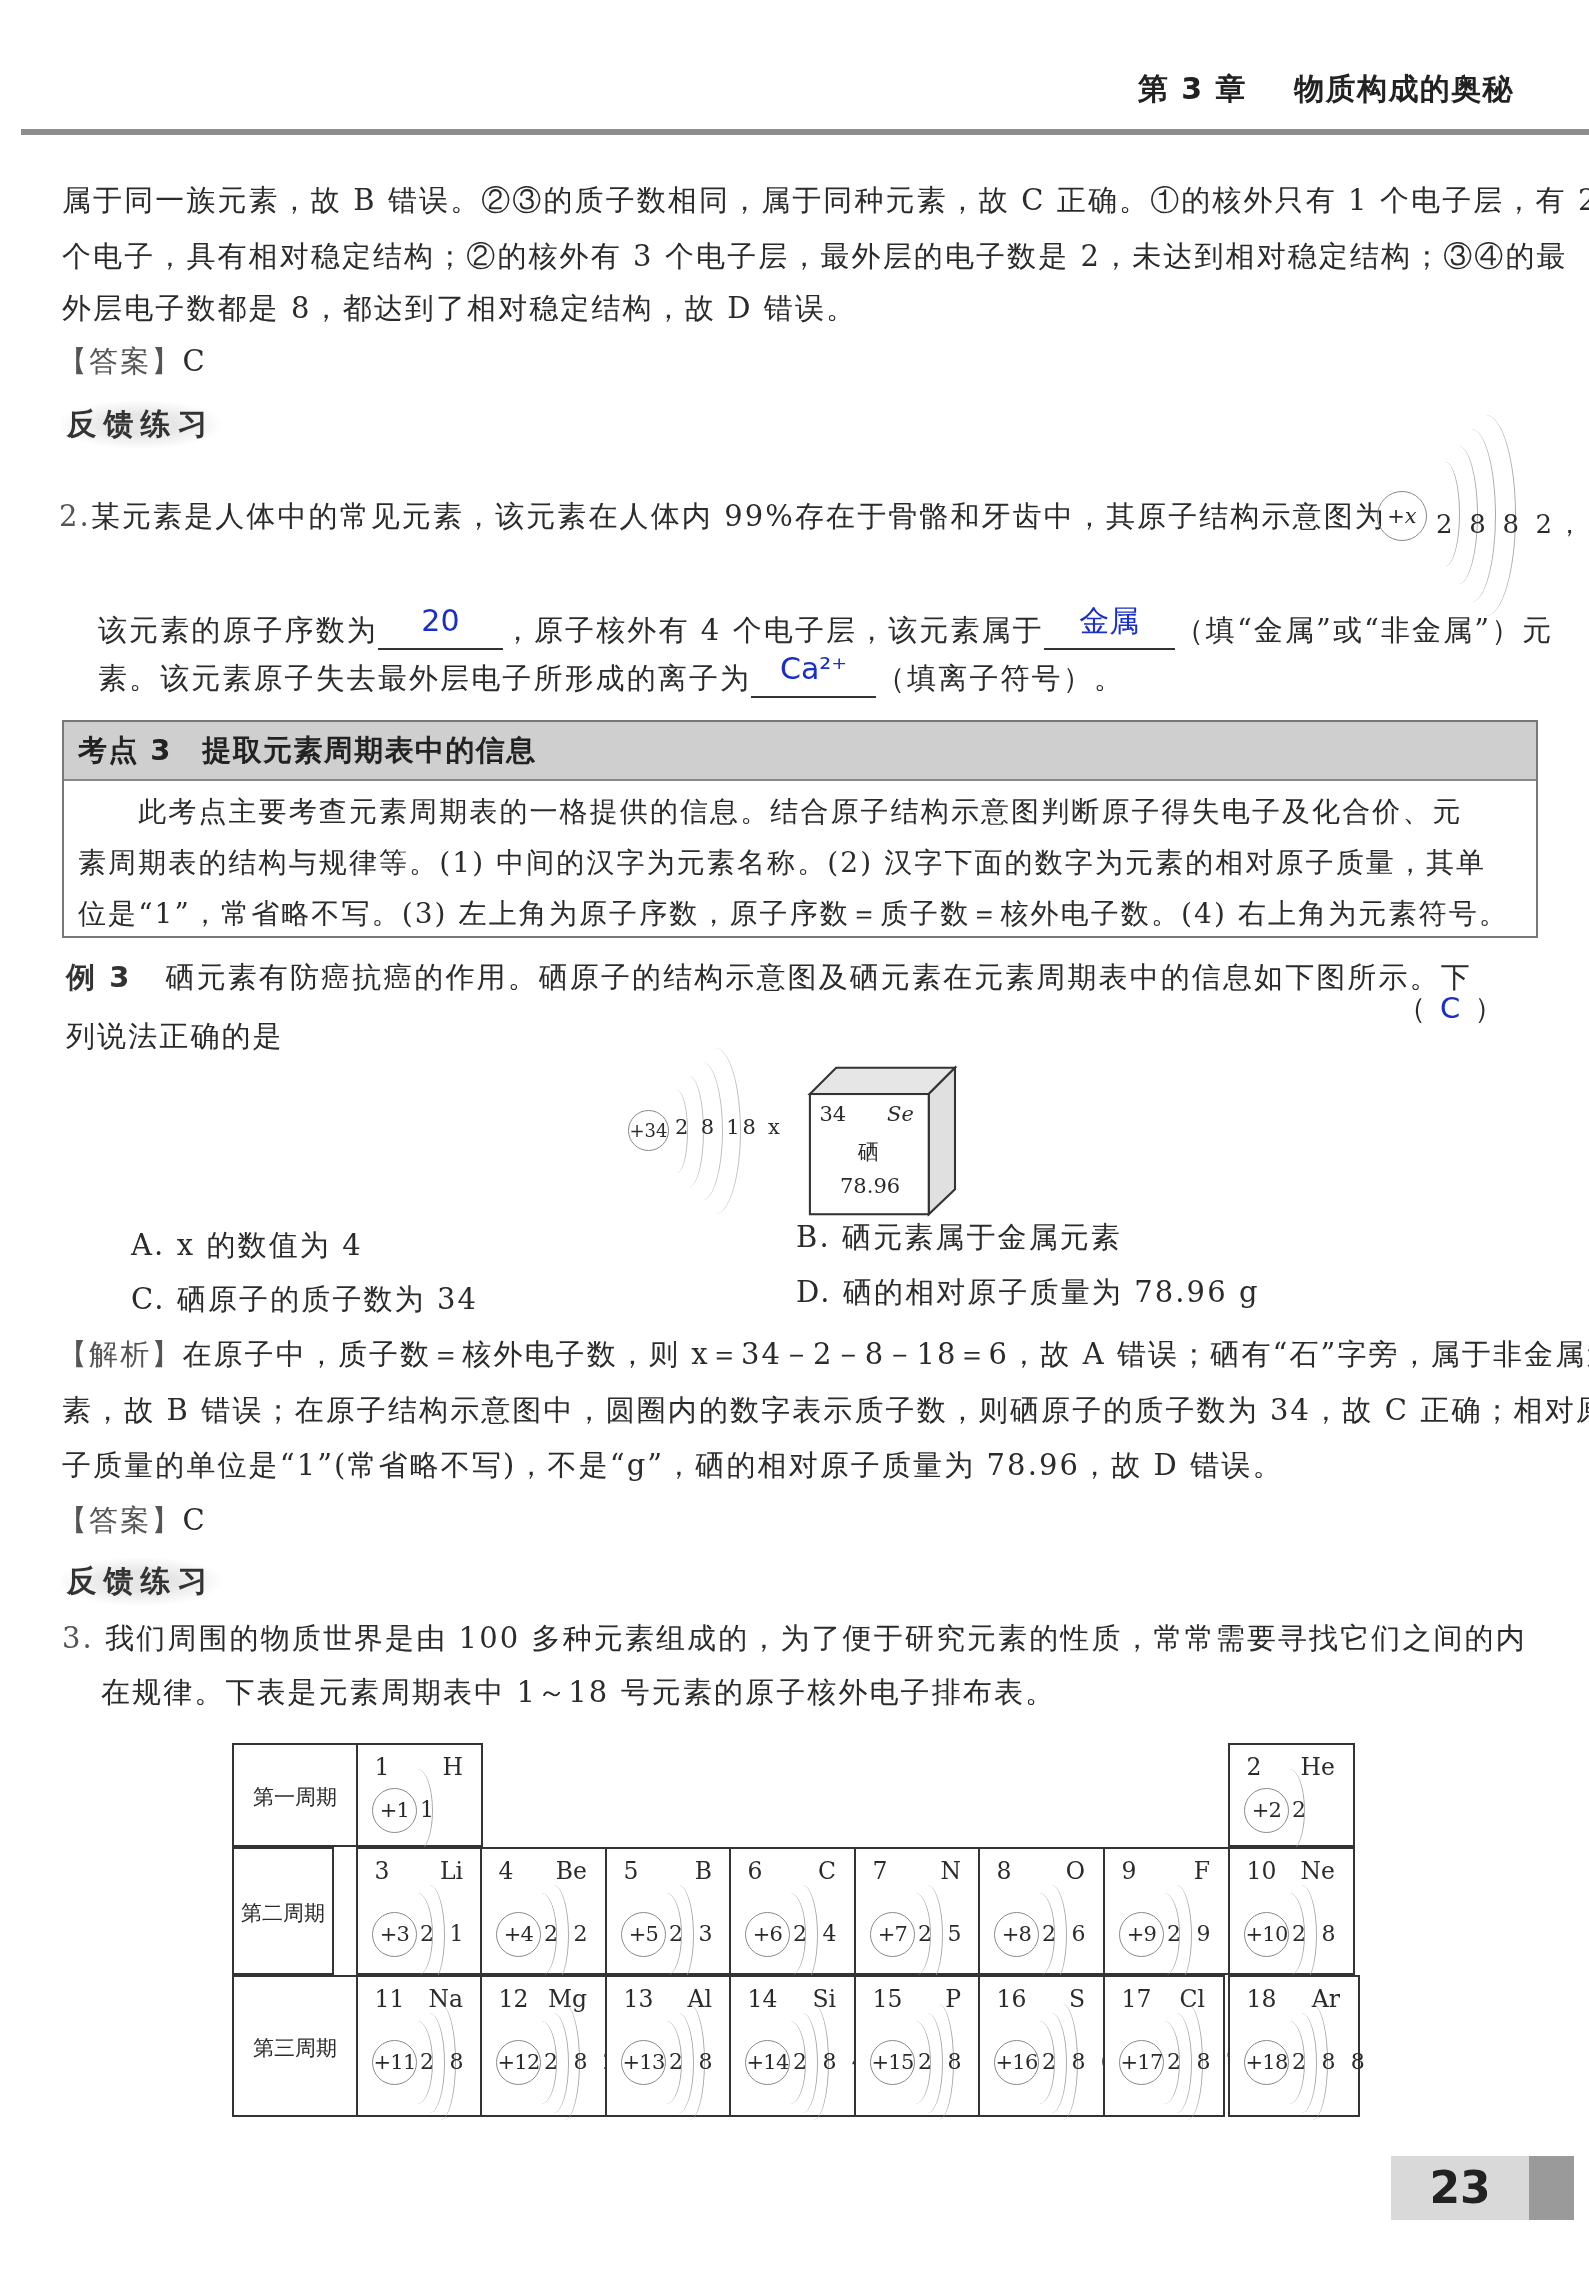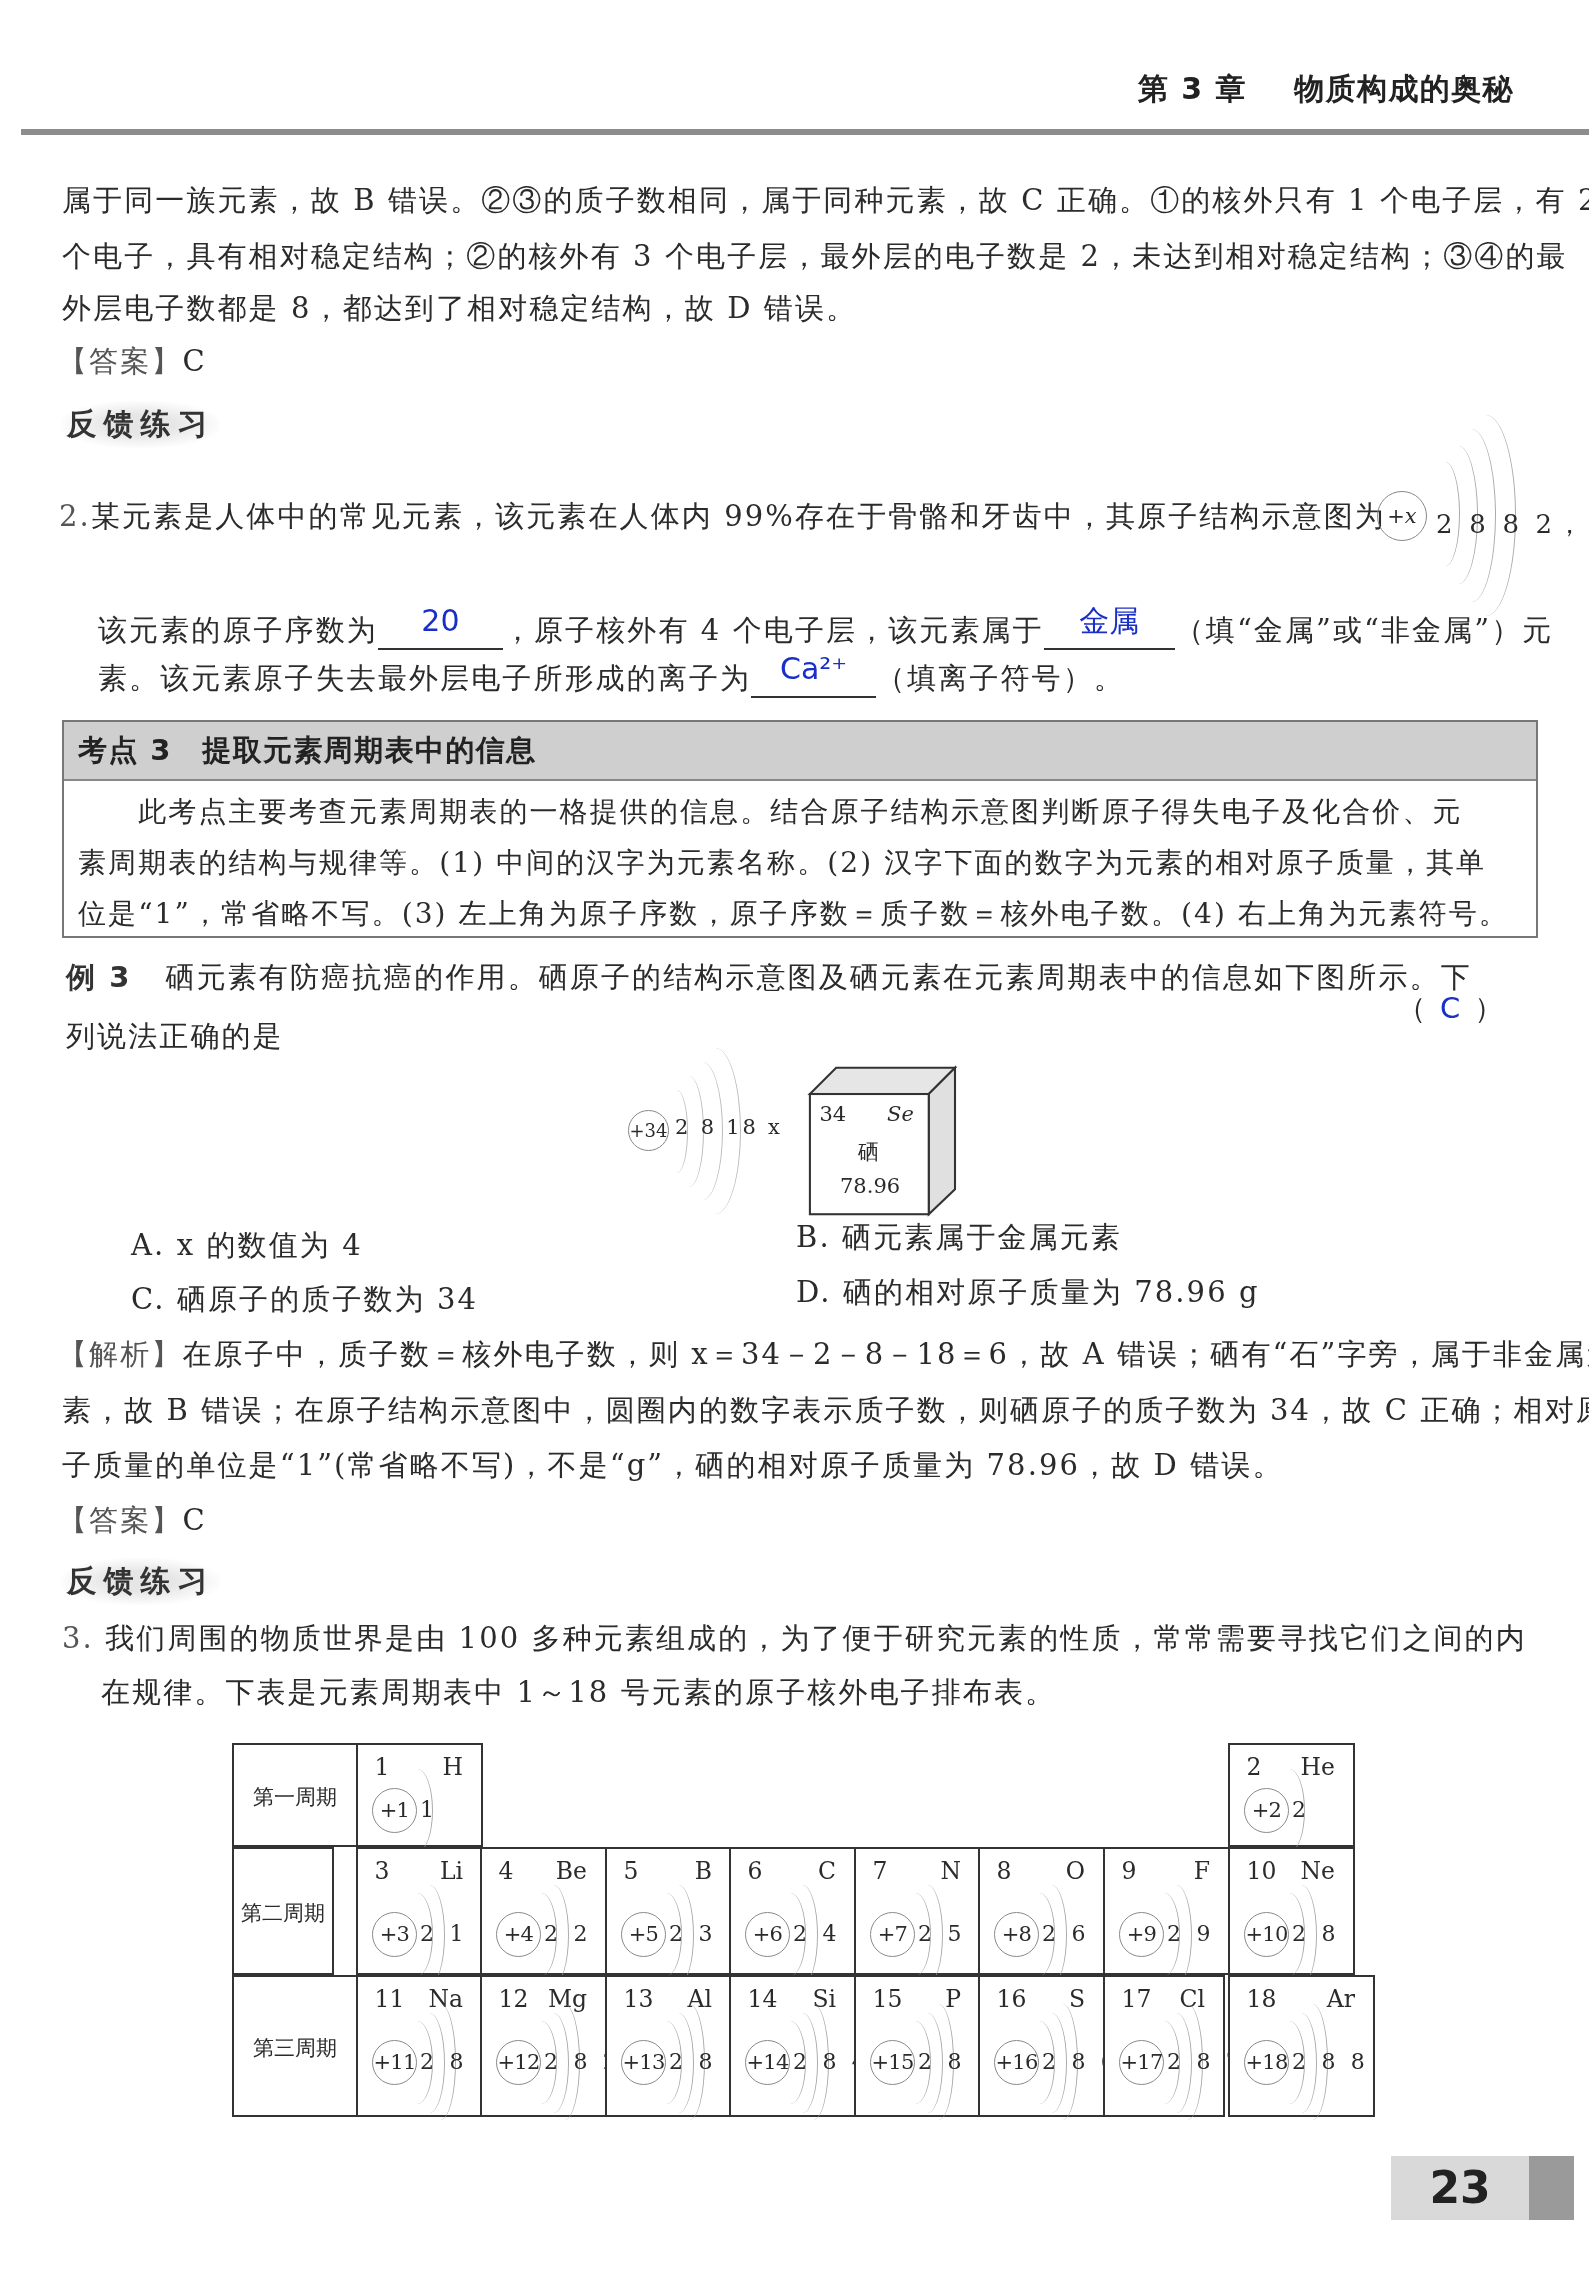--- a/index.html
+++ b/index.html
@@ -312,21 +312,21 @@
       <div class="pt-num">17</div>
       <div class="pt-sym">Cl</div>
       <div class="pt-atom" style="top: 48px;">
         <div class="pt-arc" style="left: 30px; top: -4.2px; height: 83px;"></div>
         <div class="pt-arc" style="left: 42px; top: -12.5px; height: 100px;"></div>
         <div class="pt-arc" style="left: 53px; top: -21px; height: 116px;"></div>
         <div class="pt-nuc">+17</div>
         <div class="pt-shells">2 8 7</div>
       </div>
     </div>
-    <div class="pt-cell" style="left: 996px; top: 232px; width: 147px; height: 142px;">
+    <div class="pt-cell" style="left: 996px; top: 232px; width: 132px; height: 142px;">
       <div class="pt-num">18</div>
       <div class="pt-sym">Ar</div>
       <div class="pt-atom" style="top: 48px;">
         <div class="pt-arc" style="left: 30px; top: -4.2px; height: 83px;"></div>
         <div class="pt-arc" style="left: 42px; top: -12.5px; height: 100px;"></div>
         <div class="pt-arc" style="left: 53px; top: -21px; height: 116px;"></div>
         <div class="pt-nuc">+18</div>
         <div class="pt-shells">2 8 8</div>
       </div>
     </div>

